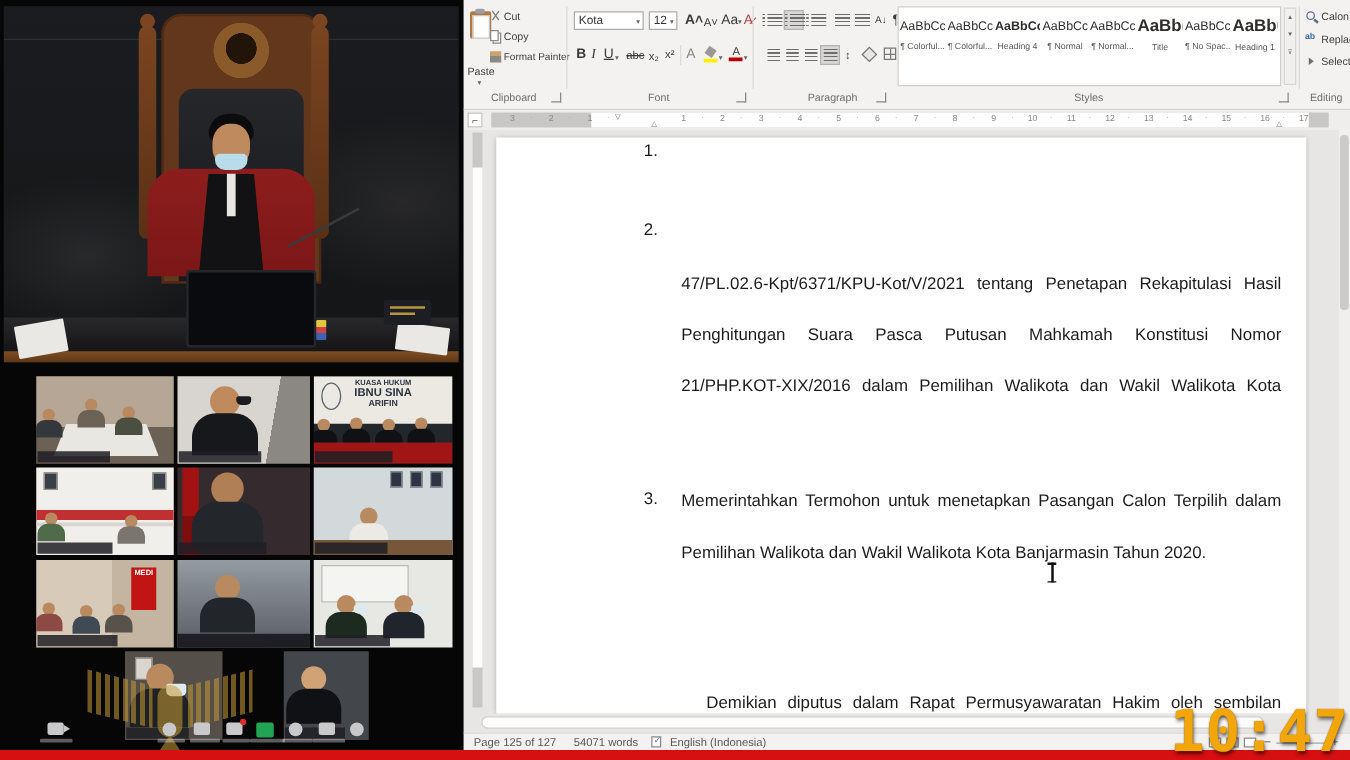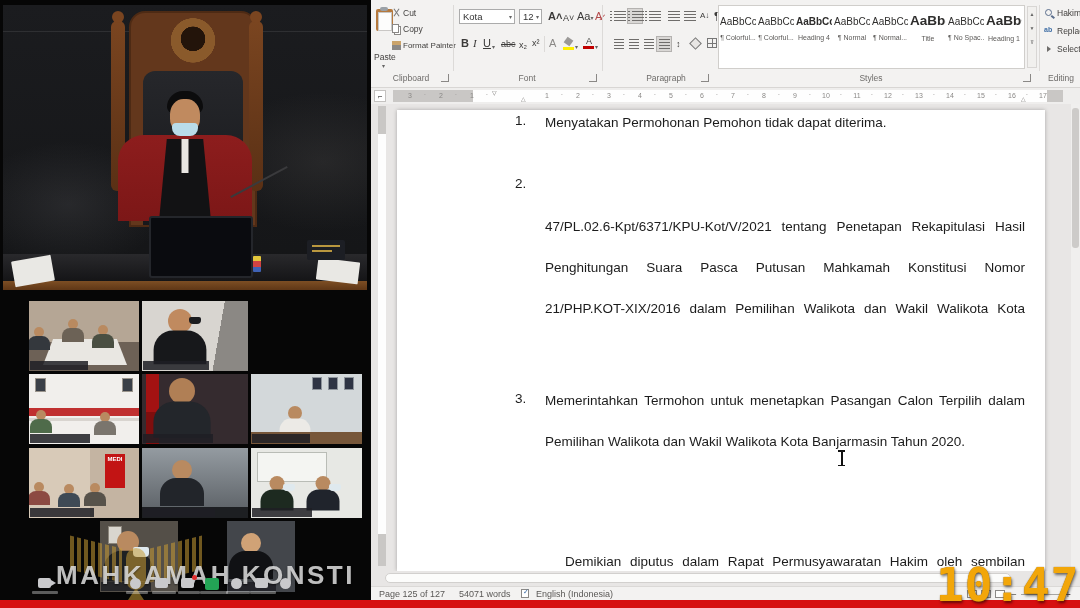--- a/index.html
+++ b/index.html
@@ -255,20 +255,34 @@
       <div class="p" style="left:10px;top:26px;--shirt:#34383d" data-interactable="false"></div>
       <div class="p" style="left:74px;top:24px;--shirt:#4a4f42" data-interactable="false"></div>
       <div class="p" style="left:44px;top:18px;--shirt:#6c6256" data-interactable="false"></div>
       <div class="vlabel" style="width:58px" data-interactable="false"></div>
     </div>
     <div class="v-tile t2" style="left:142px;top:301px;width:106px;height:70px" data-interactable="true">
       <div class="p" style="left:38px;top:8px;transform:scale(2.4);--shirt:#17181b;--skin:#c08a5f" data-interactable="false"></div>
       <div class="mask-chip" style="left:47px;top:16px;background:#1b1c1f" data-interactable="false"></div>
       <div class="vlabel" style="width:66px" data-interactable="false"></div>
     </div>
+    <div class="v-tile t3" style="left:251px;top:301px;width:111px;height:70px" data-interactable="true">
+      <div class="banner" data-interactable="false">
+        <div class="b1" data-interactable="false">KUASA HUKUM</div>
+        <div class="b2" data-interactable="false">IBNU SINA</div>
+        <div class="b3" data-interactable="false">ARIFIN</div>
+      </div>
+      <div class="scales" data-interactable="false"></div>
+      <div class="p" style="left:8px;top:34px;--shirt:#101114" data-interactable="false"></div>
+      <div class="p" style="left:34px;top:33px;--shirt:#101114" data-interactable="false"></div>
+      <div class="p" style="left:60px;top:34px;--shirt:#101114" data-interactable="false"></div>
+      <div class="p" style="left:86px;top:33px;--shirt:#101114" data-interactable="false"></div>
+      <div class="redtable" data-interactable="false"></div>
+      <div class="vlabel" style="width:62px" data-interactable="false"></div>
+    </div>
 
     <div class="v-tile t4" style="left:29px;top:374px;width:110px;height:70px" data-interactable="true">
       <div class="portrait" style="left:6px" data-interactable="false"></div>
       <div class="portrait" style="right:6px" data-interactable="false"></div>
       <div class="stripe" data-interactable="false"></div>
       <div class="stripe2" data-interactable="false"></div>
       <div class="p" style="left:12px;top:36px;--shirt:#4f6b4a" data-interactable="false"></div>
       <div class="p" style="left:76px;top:38px;--shirt:#7a756d" data-interactable="false"></div>
       <div class="vlabel" style="width:60px" data-interactable="false"></div>
     </div>
@@ -317,21 +331,20 @@
       <div class="p" style="left:24px;top:12px;transform:scale(2);--shirt:#101114;--skin:#d0a276" data-interactable="false"></div>
       <div class="vlabel" style="width:48px" data-interactable="false"></div>
     </div>
 
     <div class="watermark-garuda" data-interactable="false">
       <div class="wg-wing l"></div>
         <div class="wg-wing r"></div>
         <div class="wg-body"></div>
         <div class="wg-tail"></div>
     </div>
-    <div class="watermark-text" data-interactable="false">MAHKAMAH KONSTI</div>
 
     <div class="zoom-toolbar" data-interactable="false">
       <span class="zicon cam" style="left:38px" data-interactable="true"></span>
       <span class="zlbl" style="left:32px;width:26px" data-interactable="false"></span>
       <span class="zicon round" style="left:130px" data-interactable="true"></span>
       <span class="zicon" style="left:155px" data-interactable="true"></span>
       <span class="zicon" style="left:181px" data-interactable="true">
           <span class="zbadge" data-interactable="false"></span>
         </span>
       <span class="zicon green" style="left:205px" data-interactable="true"></span>
@@ -445,21 +458,21 @@
           <div class="sty-prev lg" data-interactable="false">AaBbC</div>
           <div class="sty-name" data-interactable="false">Heading 1</div>
         </div>
       </div>
       <div class="sty-scroll" data-interactable="true">▲<br>▼<br>⊽</div>
       <div class="grp-label" style="left:500px" data-interactable="false">Styles</div>
       <div class="launcher" style="left:652px" data-interactable="true"></div>
       <div class="rdiv" style="left:668px" data-interactable="false"></div>
 
       <div class="find-icon" style="left:674px;top:9px" data-interactable="false"></div>
-      <div class="rtxt" style="left:686px;top:8px" data-interactable="true"><span>Hakim</span> <span class="mini-arr">▾</span></div>
+      <div class="rtxt" style="left:686px;top:8px" data-interactable="true"><span>Calon</span> <span class="mini-arr">▾</span></div>
       <div class="rep-icon" style="left:673px;top:26px" data-interactable="false">ab</div>
       <div class="rtxt" style="left:686px;top:26px" data-interactable="true">Replace</div>
       <div class="sel-icon" style="left:676px;top:46px" data-interactable="false"></div>
       <div class="rtxt" style="left:686px;top:44px" data-interactable="true"><span>Select</span></div>
       <div class="grp-label" style="left:690px" data-interactable="false">Editing</div>
     </div>
 
     <div class="ruler-row" data-interactable="false">
       <div class="tabsel" data-interactable="true">⌐</div>
       <div class="hruler" data-interactable="true">
@@ -469,21 +482,20 @@
         <span class="ind-marker" style="left:628px;top:5px" data-interactable="true">△</span>
         <span id="ruler-margin" data-interactable="false"><span class="rnum" data-interactable="false" style="left: 17px;">3</span><span class="rdot" data-interactable="false" style="left: 32px;">·</span><span class="rnum" data-interactable="false" style="left: 48px;">2</span><span class="rdot" data-interactable="false" style="left: 63px;">·</span><span class="rnum" data-interactable="false" style="left: 79px;">1</span><span class="rdot" data-interactable="false" style="left: 94px;">·</span></span>
         <span id="ruler-white" data-interactable="false"><span class="rnum" data-interactable="false" style="left: 154px;">1</span><span class="rdot" data-interactable="false" style="left: 169px;">·</span><span class="rnum" data-interactable="false" style="left: 185px;">2</span><span class="rdot" data-interactable="false" style="left: 200px;">·</span><span class="rnum" data-interactable="false" style="left: 216px;">3</span><span class="rdot" data-interactable="false" style="left: 231px;">·</span><span class="rnum" data-interactable="false" style="left: 247px;">4</span><span class="rdot" data-interactable="false" style="left: 262px;">·</span><span class="rnum" data-interactable="false" style="left: 278px;">5</span><span class="rdot" data-interactable="false" style="left: 293px;">·</span><span class="rnum" data-interactable="false" style="left: 309px;">6</span><span class="rdot" data-interactable="false" style="left: 324px;">·</span><span class="rnum" data-interactable="false" style="left: 340px;">7</span><span class="rdot" data-interactable="false" style="left: 355px;">·</span><span class="rnum" data-interactable="false" style="left: 371px;">8</span><span class="rdot" data-interactable="false" style="left: 386px;">·</span><span class="rnum" data-interactable="false" style="left: 402px;">9</span><span class="rdot" data-interactable="false" style="left: 417px;">·</span><span class="rnum" data-interactable="false" style="left: 433px;">10</span><span class="rdot" data-interactable="false" style="left: 448px;">·</span><span class="rnum" data-interactable="false" style="left: 464px;">11</span><span class="rdot" data-interactable="false" style="left: 479px;">·</span><span class="rnum" data-interactable="false" style="left: 495px;">12</span><span class="rdot" data-interactable="false" style="left: 510px;">·</span><span class="rnum" data-interactable="false" style="left: 526px;">13</span><span class="rdot" data-interactable="false" style="left: 541px;">·</span><span class="rnum" data-interactable="false" style="left: 557px;">14</span><span class="rdot" data-interactable="false" style="left: 572px;">·</span><span class="rnum" data-interactable="false" style="left: 588px;">15</span><span class="rdot" data-interactable="false" style="left: 603px;">·</span><span class="rnum" data-interactable="false" style="left: 619px;">16</span><span class="rdot" data-interactable="false" style="left: 634px;">·</span><span class="rnum" data-interactable="false" style="left: 650px;">17</span></span>
       </div>
     </div>
 
     <div class="doc-area" data-interactable="false">
       <div class="vruler" data-interactable="true"></div>
       <div class="page" data-interactable="true">
         <div class="dnum" style="top:3px" data-interactable="false">1.</div>
-        <div class="dline last" style="top:3px" data-interactable="false">Menyatakan Permohonan Pemohon tidak dapat diterima.</div>
 
         <div class="dnum" style="top:66px" data-interactable="false">2.</div>
         <div class="dline" style="top:107px" data-interactable="false">47/PL.02.6-Kpt/6371/KPU-Kot/V/2021 tentang Penetapan Rekapitulasi Hasil</div>
         <div class="dline" style="top:148px" data-interactable="false">Penghitungan Suara Pasca Putusan Mahkamah Konstitusi Nomor</div>
         <div class="dline" style="top:189px" data-interactable="false">21/PHP.KOT-XIX/2016 dalam Pemilihan Walikota dan Wakil Walikota Kota</div>
 
         <div class="dnum" style="top:281px" data-interactable="false">3.</div>
         <div class="dline" style="top:281px" data-interactable="false">Memerintahkan Termohon untuk menetapkan Pasangan Calon Terpilih dalam</div>
         <div class="dline last" style="top:322px" data-interactable="false">Pemilihan Walikota dan Wakil Walikota Kota Banjarmasin Tahun 2020.</div>
 

